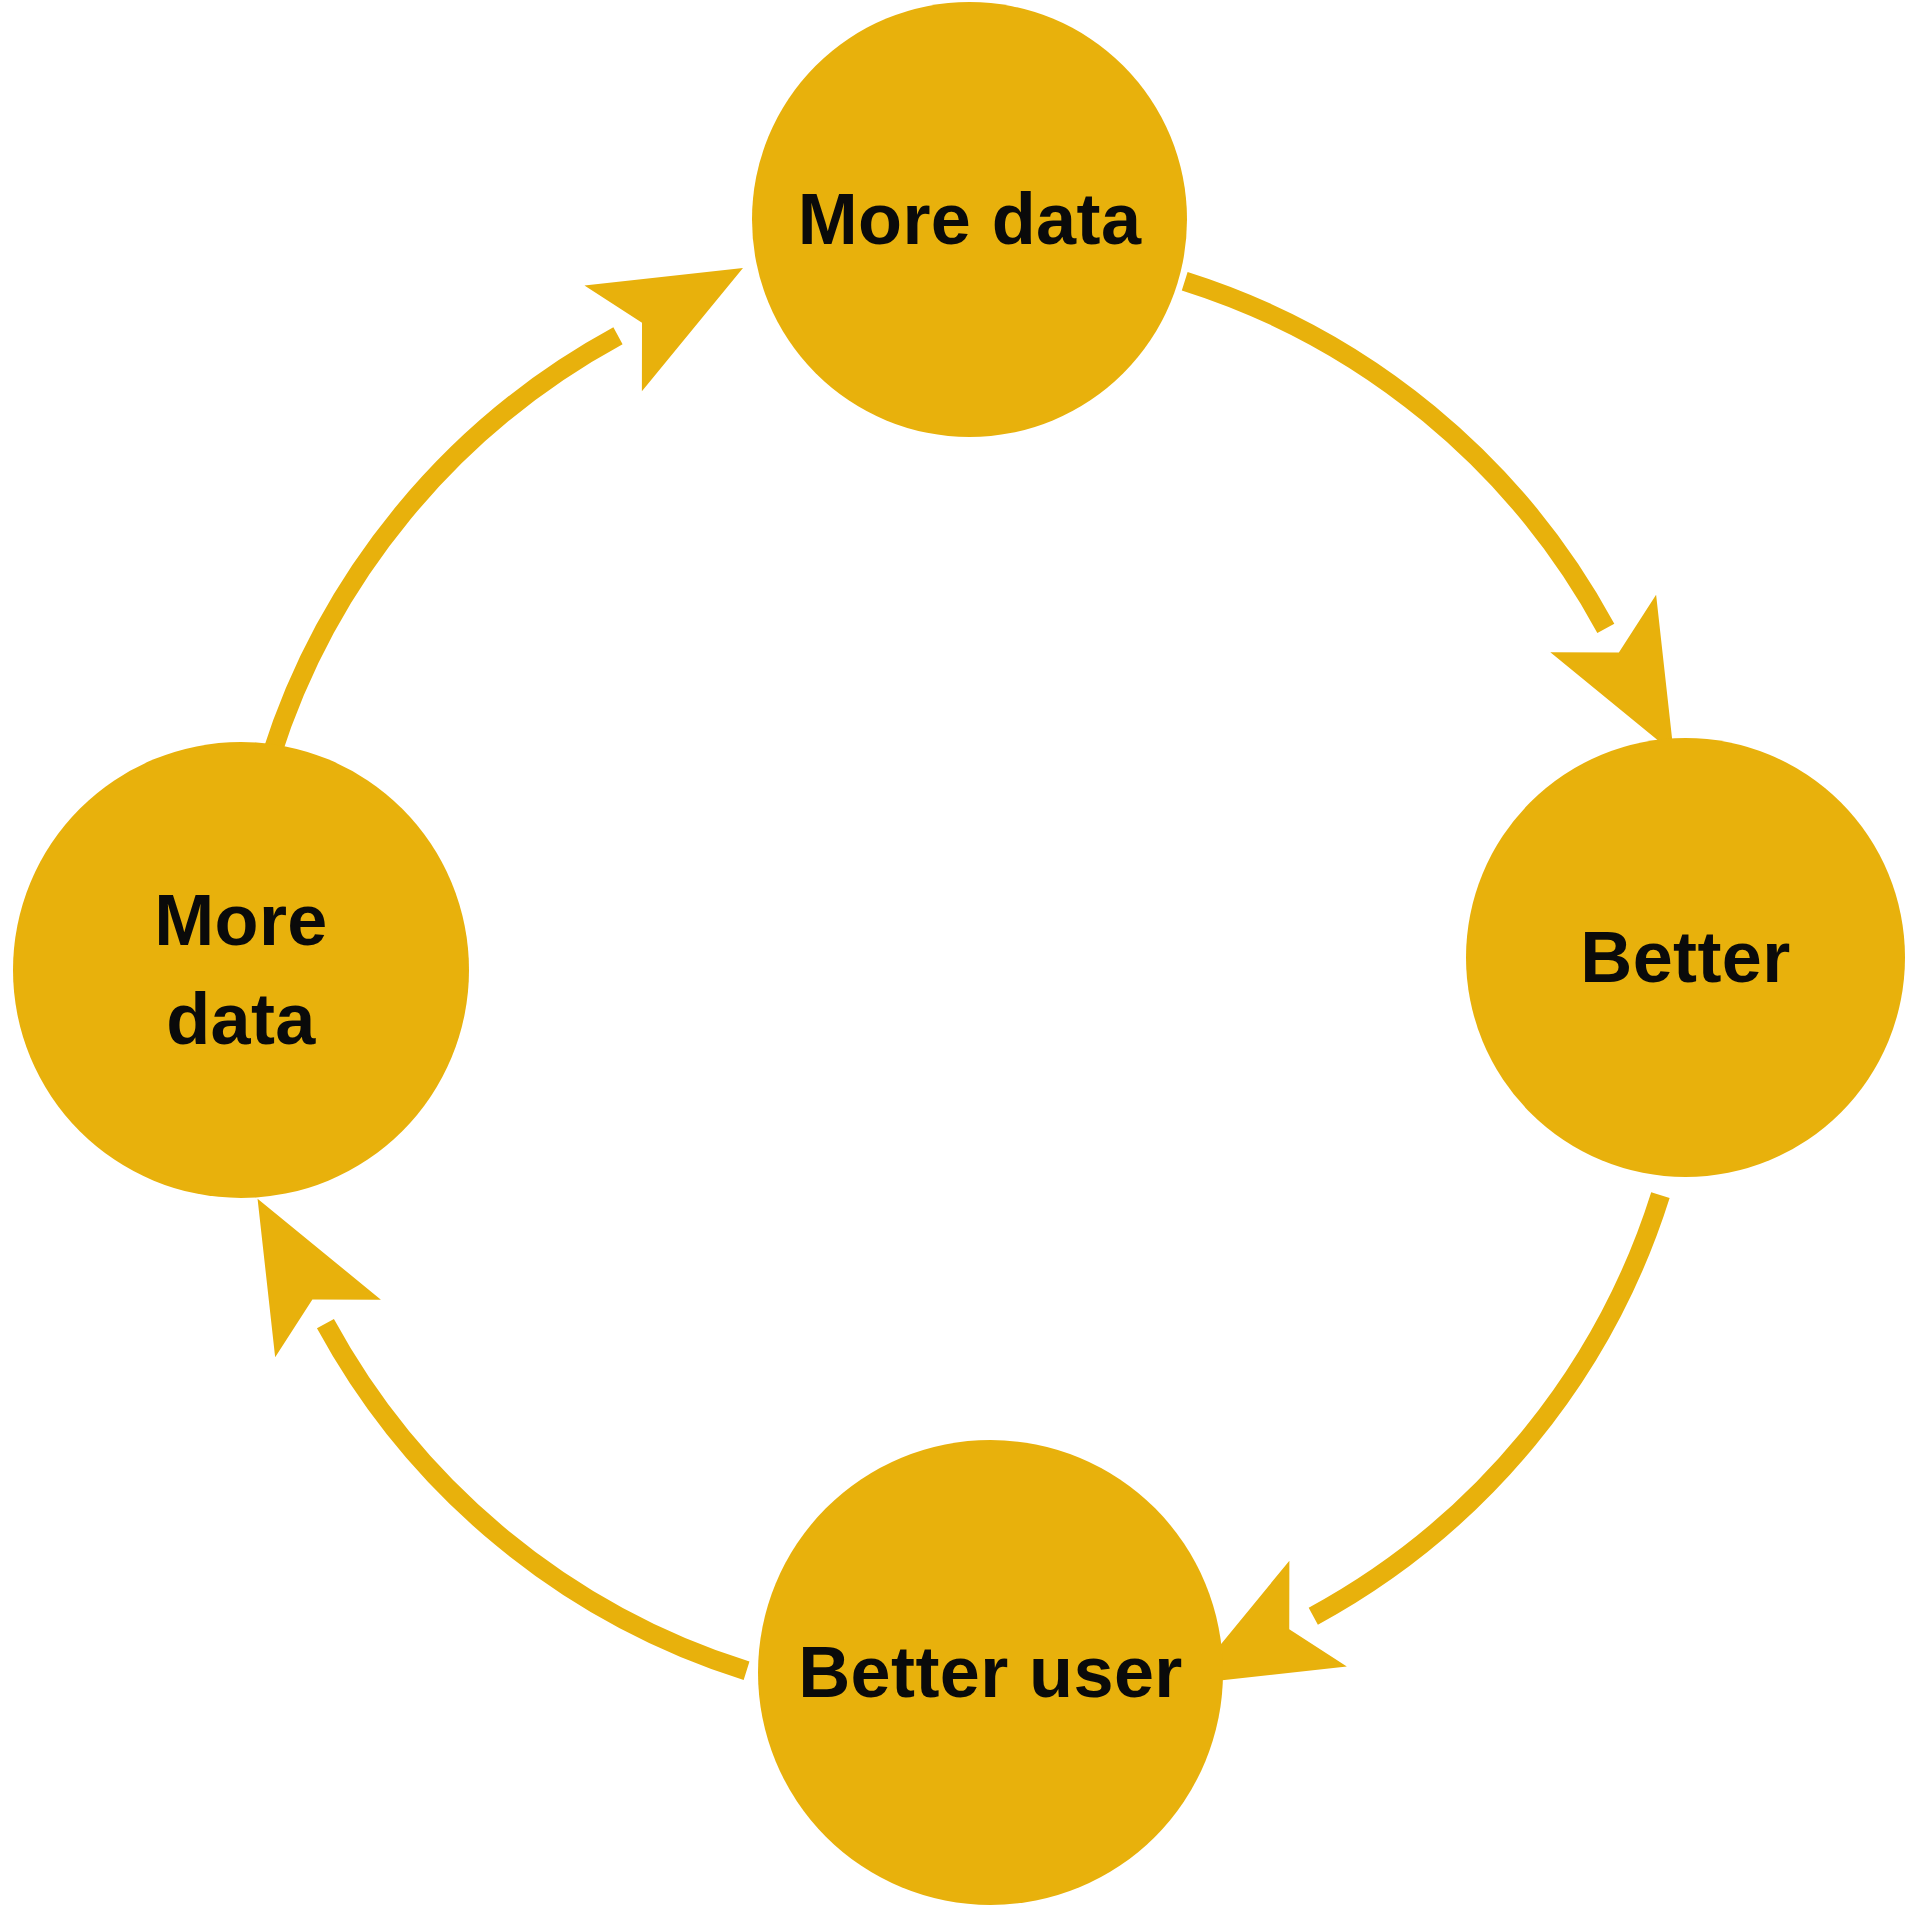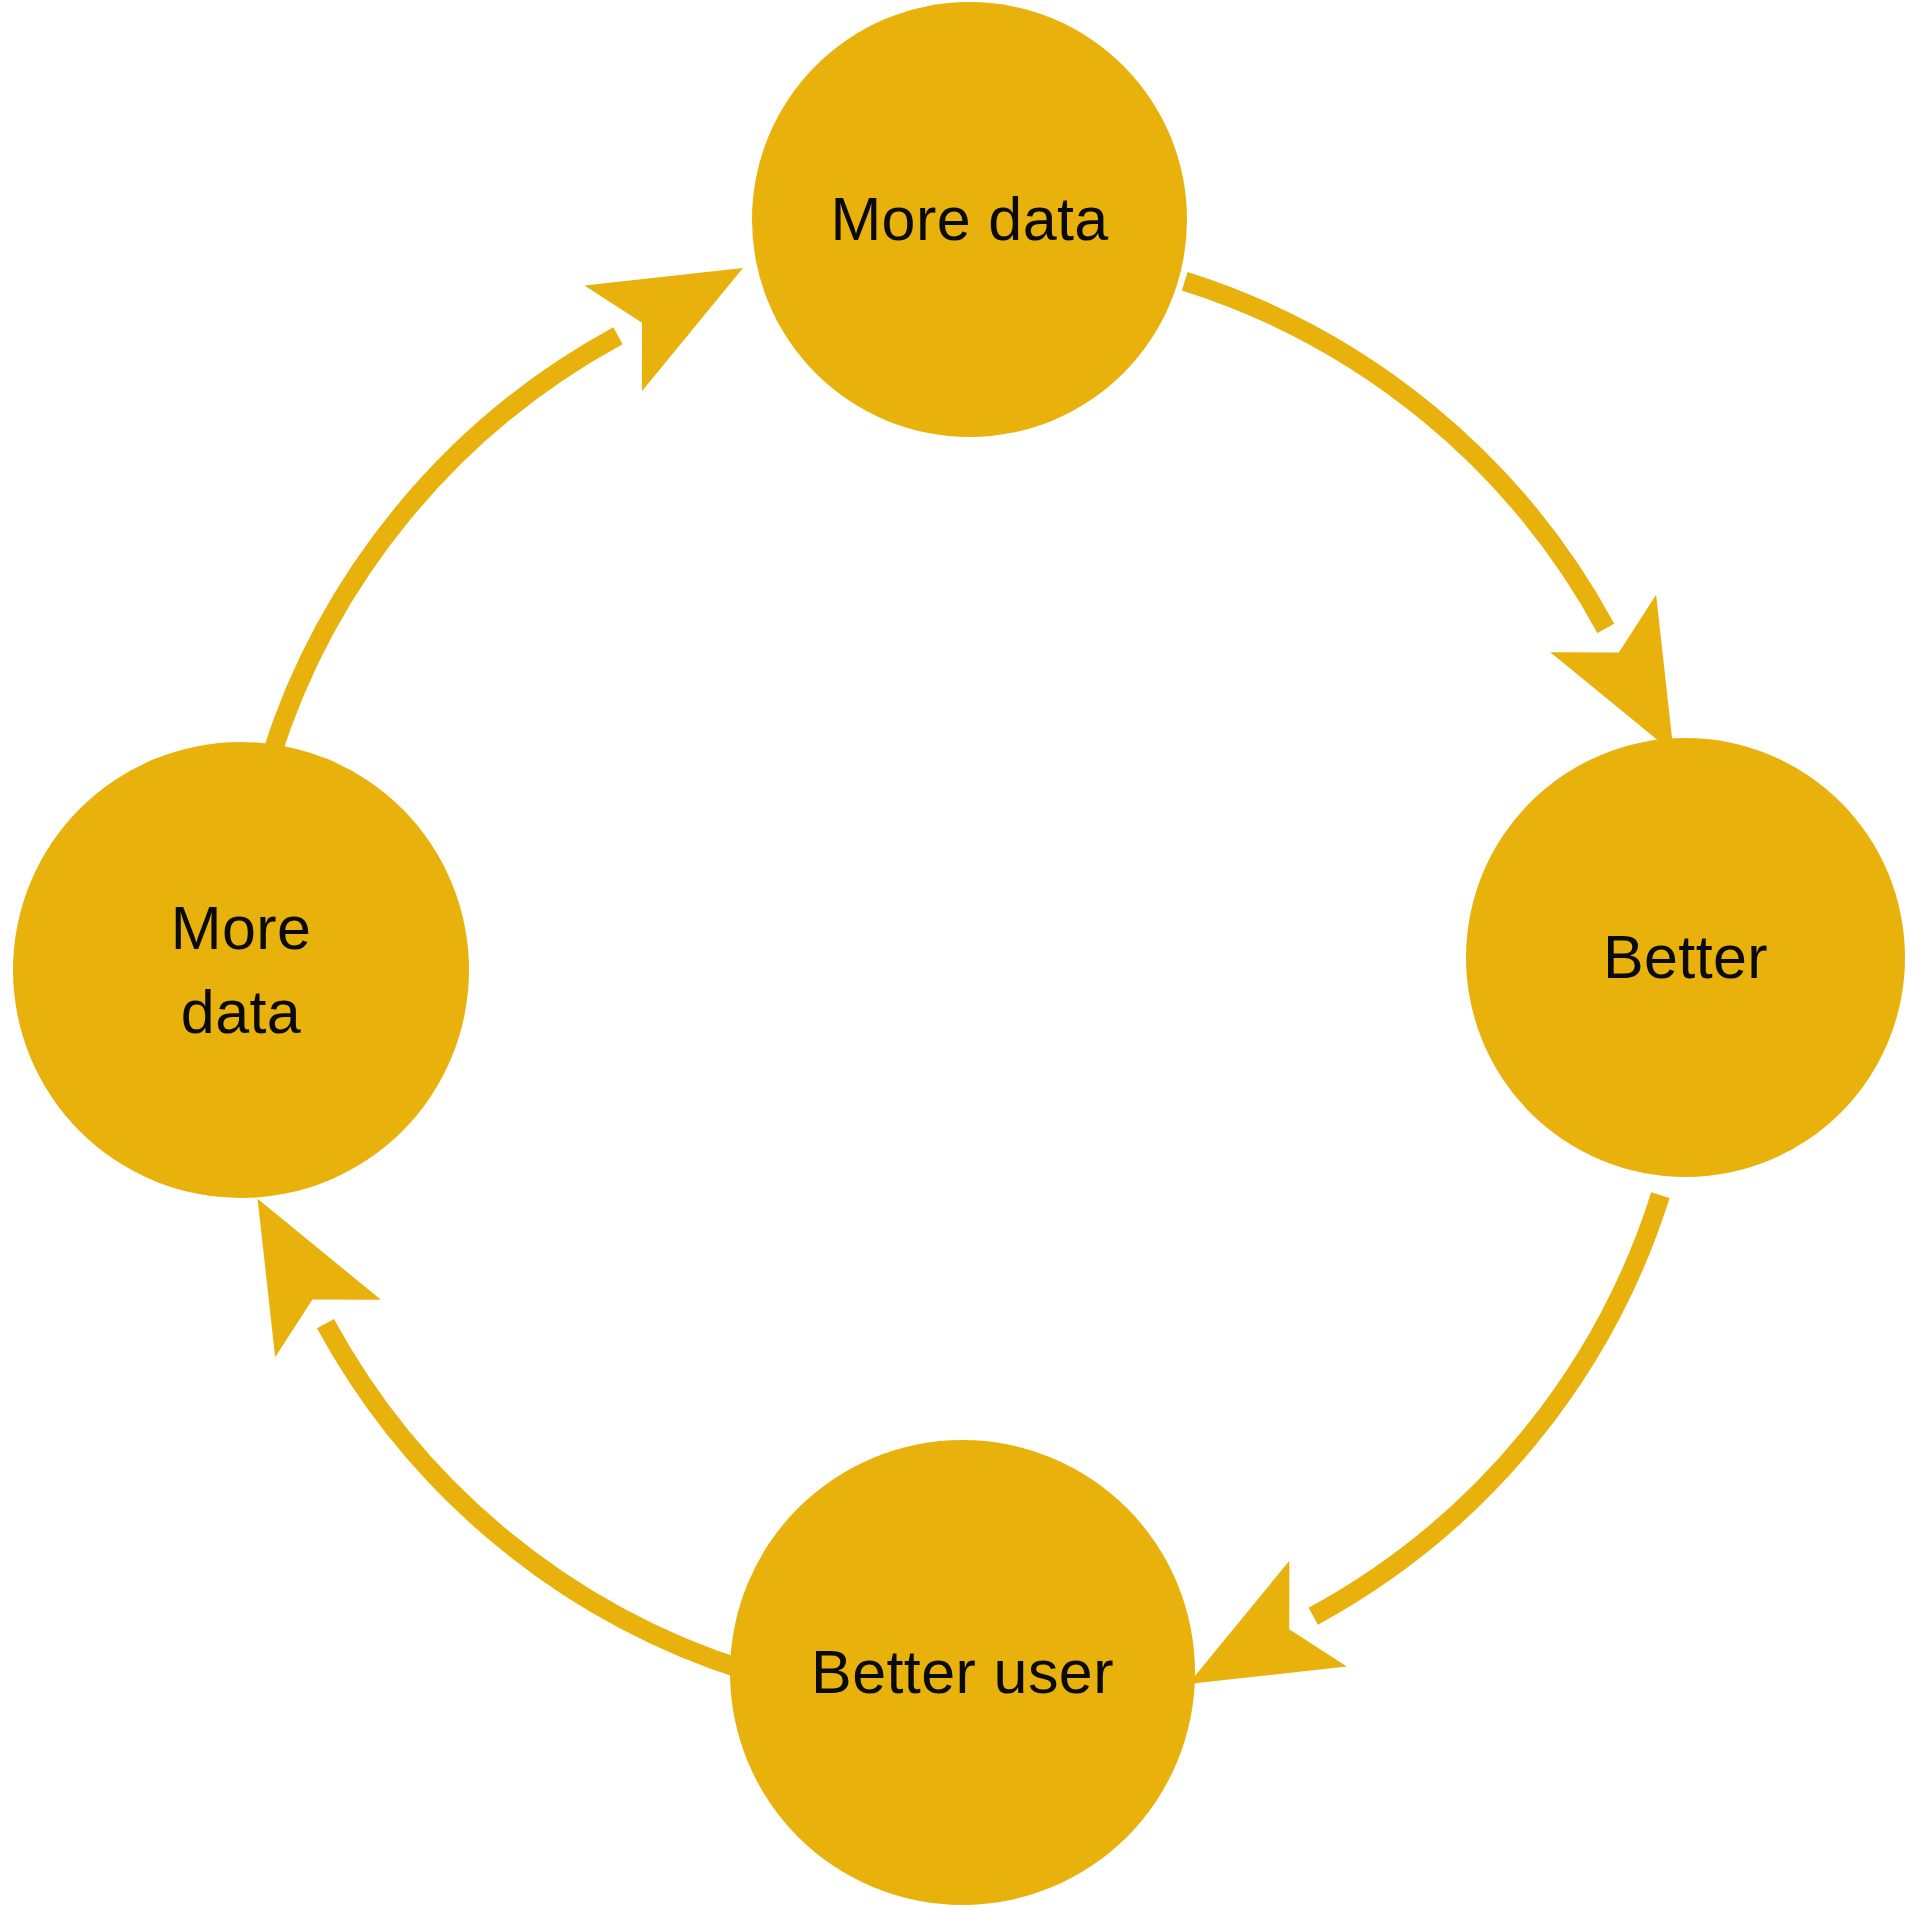--- a/index.html
+++ b/index.html
@@ -34,28 +34,28 @@
   .node {
     position: absolute;
     border-radius: 50%;
     background: var(--accent);
     display: flex;
     flex-direction: column;
     align-items: center;
     justify-content: center;
     text-align: center;
     color: var(--text);
-    font-size: 61px;
-    font-weight: 400;
+    font-size: 72px;
+    font-weight: 700;
     line-height: 1.38;
     letter-spacing: 0.4px;
   }
   .node-top    { left: 752px;  top: 1.8px;    width: 435px; height: 435px; }
   .node-right  { left: 1466px; top: 738px;  width: 439px; height: 439px; }
-  .node-bottom { left: 730px;  top: 1440px; width: 465px; height: 465px; }
+  .node-bottom { left: 758px;  top: 1440px; width: 465px; height: 465px; }
   .node-left   { left: 13px;   top: 742px;  width: 456px; height: 456px; }
   .node span { display: block; }
 </style>
 </head>
 <body>
 
 <div class="diagram">
 
   <svg class="arrows-svg" viewBox="0 0 2194 2175" xmlns="http://www.w3.org/2000/svg" aria-hidden="true">
     <defs>

